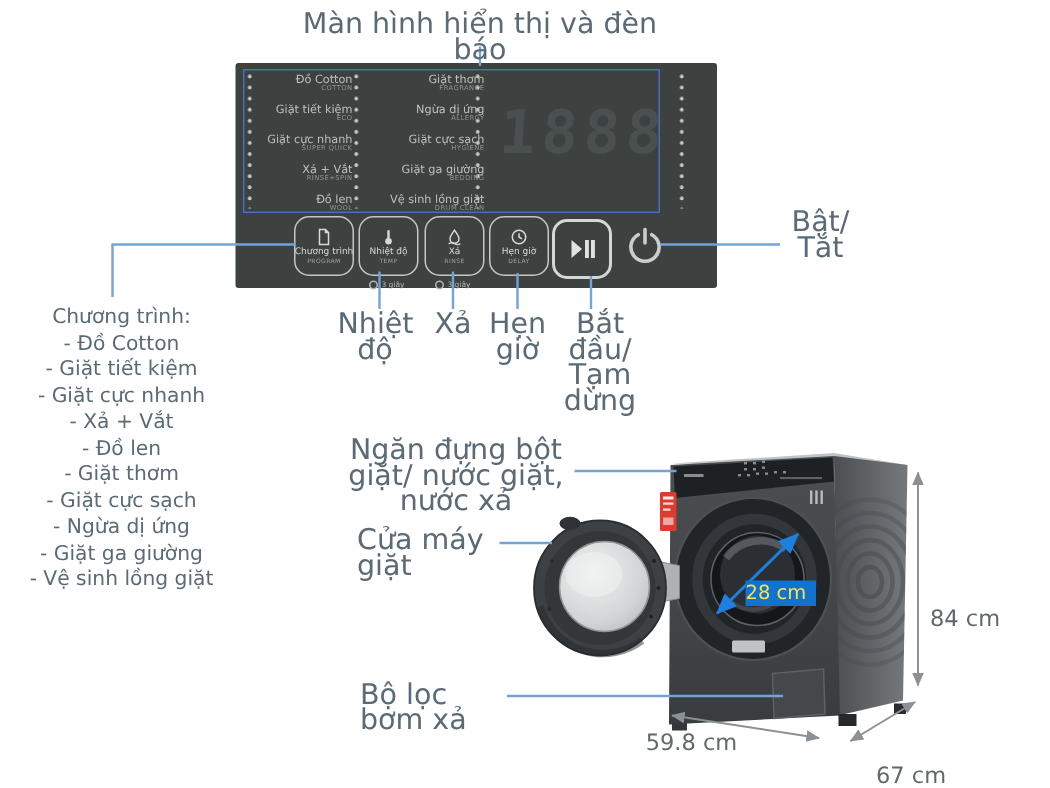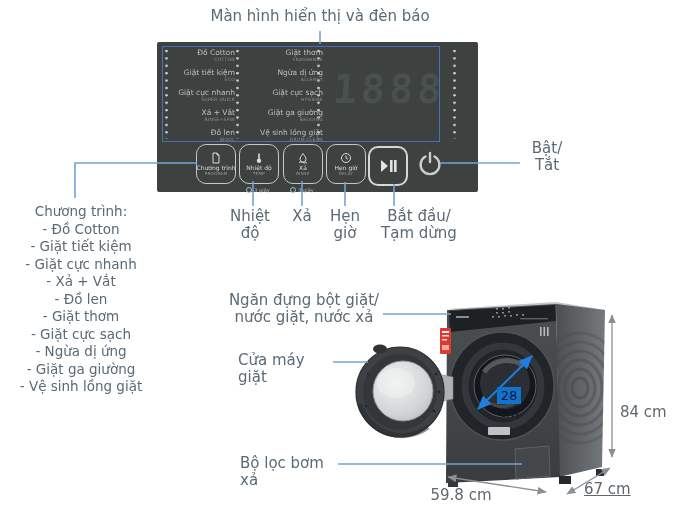--- a/index.html
+++ b/index.html
@@ -24,37 +24,37 @@
     display:flex;flex-direction:column;align-items:center;justify-content:center;gap:1px;}
   .pbtn .blabel{font-size:6px;line-height:6.5px;color:#d7dbda;white-space:nowrap;}
   .pbtn .bsub{font-size:4px;line-height:4.5px;color:#9da2a1;letter-spacing:.3px;}
   .hold{top:144px;width:38px;height:8px;z-index:3;display:flex;align-items:center;justify-content:center;gap:2px;
     font-size:5px;color:#b2b6b5;}
   .hold .hicon{width:4px;height:4px;border-radius:50%;border:1px solid #b2b6b5;display:inline-block;}
   .playbtn{left:211px;top:104px;width:36px;height:36px;border:2px solid #d3d7d6;border-radius:10px;z-index:3;
     display:flex;align-items:center;justify-content:center;}
   .powerwrap{left:260px;top:109px;width:26px;height:26px;z-index:3;}
   
-  .lbl{font-size:15px;line-height:17px;color:#5a6a76;z-index:6;}
+  .lbl{font-size:19px;line-height:17px;color:#5a6a76;z-index:6;}
   .title{left:190px;top:8px;width:260px;text-align:center;}
   .proglist{left:5px;top:203px;width:152px;text-align:center;font-size:13.5px;line-height:17.5px;}
   .lbl-temp{left:225px;top:208px;width:50px;text-align:center;}
   .lbl-rinse{left:284px;top:208px;width:36px;text-align:center;}
   .lbl-delay{left:324px;top:208px;width:42px;text-align:center;}
-  .lbl-start{left:362px;top:208px;width:76px;text-align:center;margin-left:19px;}
+  .lbl-start{left:362px;top:208px;width:76px;text-align:center;}
   .lbl-power{left:526px;top:140px;width:42px;text-align:center;}
   .lbl-drawer{left:228px;top:292px;width:152px;text-align:center;}
   .lbl-door{left:238px;top:352px;width:95px;text-align:left;}
   .lbl-filter{left:240px;top:455px;width:100px;text-align:left;}
   .dim{font-size:15px;color:#60676d;z-index:6;}
   .dim-h{left:620px;top:372px;width:60px;margin-top:31px;}
-  .dim-d{left:584px;top:480px;width:60px;text-decoration:underline;}
+  .dim-d{left:584px;top:508px;width:60px;}
   .dim-w{left:425px;top:486px;width:72px;text-align:center;}
-  .badge-28{left:497px;top:387px;width:24px;height:17px;background:#1173d0;color:#0f172a;
-    font-size:13px;line-height:17px;text-align:center;z-index:7;}
+  .badge-28{left:497px;top:387px;width:47px;height:17px;background:#1173d0;color:#fde047;
+    font-size:13px;line-height:17px;text-align:left;z-index:7;}
   svg.overlay{position:absolute;left:0;top:0;z-index:5;pointer-events:none;}
 </style>
 </head>
 <body>
 
 <div class="canvas">
 
   <div class="abs lbl title">Màn hình hiển thị và đèn báo</div>
 
   <div class="abs panel">

